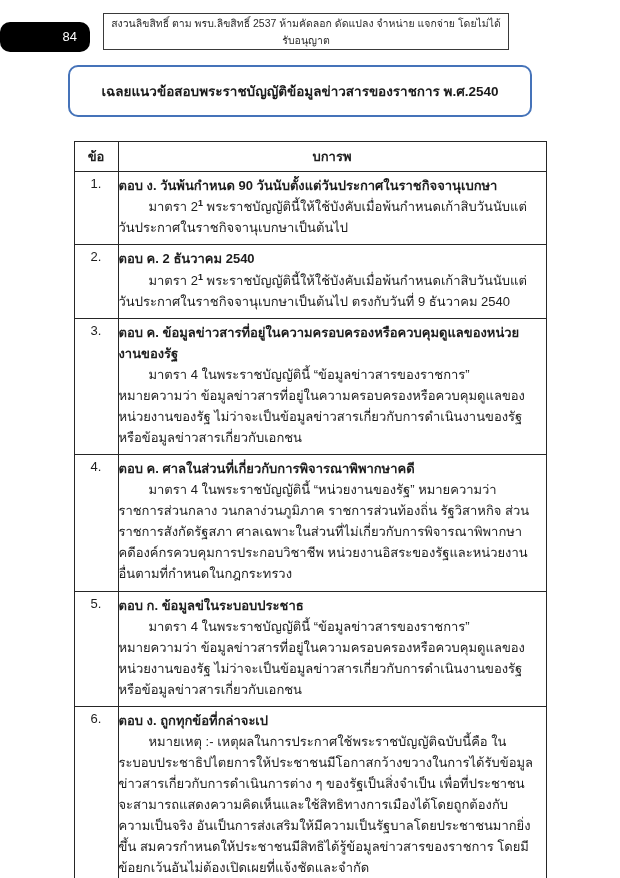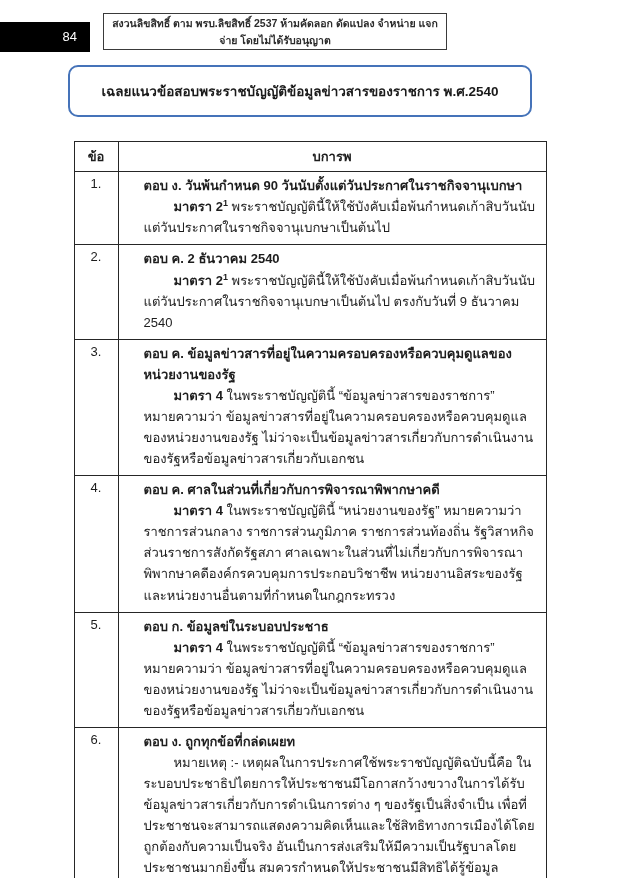--- a/index.html
+++ b/index.html
@@ -14,28 +14,29 @@
   .header-zone { position: relative; height: 52px; }
   .page-num-box {
     position: absolute; left: 0; top: 22px;
     width: 90px; height: 30px;
     background: #000000;
     color: #ffffff;
     font-size: 13px;
     line-height: 30px;
     text-align: right;
     padding-right: 13px;
+    border-radius: 10px;
   }
   .copyright-box {
     position: absolute; left: 103px; top: 13px;
-    width: 344px; height: 37px;
+    width: 406px; height: 37px;
     border: 1px solid #3a3a3a;
     display: flex; align-items: center; justify-content: center;
     font-size: 10.5px; color: #2b2b2b;
-    padding: 0 6px; text-align: center; font-weight: bold;
+    padding: 0 6px; text-align: center;
   }
   
   .title-box {
     width: 464px; height: 52px;
     margin: 13px 0 16px 68px;
     border: 2px solid #4573b9;
     border-radius: 10px;
     display: flex; align-items: center; justify-content: center;
     font-size: 13.5px; font-weight: bold; color: #1a1a1a;
     text-align: center; padding: 0 14px;
@@ -54,24 +55,24 @@
   table.answers th {
     font-weight: bold;
     padding: 4px 2px;
     font-size: 13px;
   }
   td.col-no {
     width: 44px;
     text-align: center;
     padding: 4px 2px;
   }
-  td.col-ans { padding: 3px 9px 6px 25px; line-height: 1.62; }
+  td.col-ans { padding: 3px 9px 6px 0; line-height: 1.62; }
   .ans-line { font-weight: bold; }
   .law-para, .note-para { text-indent: 30px; }
-  .law-lead { font-weight: bold; }
+  .law-lead { font-weight: normal; }
   sup.law-sup { font-weight: bold; font-size: 9px; }
 </style>
 </head>
 <body>
 
 <div class="header-zone">
   <div class="page-num-box">84</div>
   <div class="copyright-box">สงวนลิขสิทธิ์ ตาม พรบ.ลิขสิทธิ์ 2537 ห้ามคัดลอก ดัดแปลง จำหน่าย แจกจ่าย โดยไม่ได้รับอนุญาต</div>
 </div>
 
@@ -104,34 +105,34 @@
         <td class="col-no">3.</td>
         <td class="col-ans">
           <div class="ans-line">ตอบ ค. ข้อมูลข่าวสารที่อยู่ในความครอบครองหรือควบคุมดูแลของหน่วยงานของรัฐ</div>
           <div class="law-para"><span class="law-lead">มาตรา 4</span><span> ในพระราชบัญญัตินี้ “ข้อมูลข่าวสารของราชการ” หมายความว่า ข้อมูลข่าวสารที่อยู่ในความครอบครองหรือควบคุมดูแลของหน่วยงานของรัฐ ไม่ว่าจะเป็นข้อมูลข่าวสารเกี่ยวกับการดำเนินงานของรัฐหรือข้อมูลข่าวสารเกี่ยวกับเอกชน</span></div>
         </td>
       </tr>
       <tr>
         <td class="col-no">4.</td>
         <td class="col-ans">
           <div class="ans-line">ตอบ ค. ศาลในส่วนที่เกี่ยวกับการพิจารณาพิพากษาคดี</div>
-          <div class="law-para"><span class="law-lead">มาตรา 4</span><span> ในพระราชบัญญัตินี้ “หน่วยงานของรัฐ” หมายความว่า ราชการส่วนกลาง ราชการส่วนภูมิภาค ราชการส่วนท้องถิ่น รัฐวิสาหกิจ ส่วนราชการสังกัดรัฐสภา ศาลเฉพาะในส่วนที่ไม่เกี่ยวกับการพิจารณาพิพากษาคดีองค์กรควบคุมการประกอบวิชาชีพ หน่วยงานอิสระของรัฐและหน่วยงานอื่นตามที่กำหนดในกฎกระทรวง</span></div>
+          <div class="law-para"><span class="law-lead">มาตรา 4</span><span> ในพระราชบัญญัตินี้ “หน่วยงานของรัฐ” หมายความว่า ราชการส่วนกลาง วนกลาง่วนภูมิภาค ราชการส่วนท้องถิ่น รัฐวิสาหกิจ ส่วนราชการสังกัดรัฐสภา ศาลเฉพาะในส่วนที่ไม่เกี่ยวกับการพิจารณาพิพากษาคดีองค์กรควบคุมการประกอบวิชาชีพ หน่วยงานอิสระของรัฐและหน่วยงานอื่นตามที่กำหนดในกฎกระทรวง</span></div>
         </td>
       </tr>
       <tr>
         <td class="col-no">5.</td>
         <td class="col-ans">
           <div class="ans-line">ตอบ ก. ข้อมูลข่ในระบอบประชาธ</div>
           <div class="law-para"><span class="law-lead">มาตรา 4</span><span> ในพระราชบัญญัตินี้ “ข้อมูลข่าวสารของราชการ” หมายความว่า ข้อมูลข่าวสารที่อยู่ในความครอบครองหรือควบคุมดูแลของหน่วยงานของรัฐ ไม่ว่าจะเป็นข้อมูลข่าวสารเกี่ยวกับการดำเนินงานของรัฐหรือข้อมูลข่าวสารเกี่ยวกับเอกชน</span></div>
         </td>
       </tr>
       <tr>
         <td class="col-no">6.</td>
         <td class="col-ans">
-          <div class="ans-line">ตอบ ง. ถูกทุกข้อที่กล่ดเผยท</div>
+          <div class="ans-line">ตอบ ง. ถูกทุกข้อที่กล่าจะเป</div>
           <div class="note-para">หมายเหตุ :- เหตุผลในการประกาศใช้พระราชบัญญัติฉบับนี้คือ ในระบอบประชาธิปไตยการให้ประชาชนมีโอกาสกว้างขวางในการได้รับข้อมูลข่าวสารเกี่ยวกับการดำเนินการต่าง ๆ ของรัฐเป็นสิ่งจำเป็น เพื่อที่ประชาชนจะสามารถแสดงความคิดเห็นและใช้สิทธิทางการเมืองได้โดยถูกต้องกับความเป็นจริง อันเป็นการส่งเสริมให้มีความเป็นรัฐบาลโดยประชาชนมากยิ่งขึ้น สมควรกำหนดให้ประชาชนมีสิทธิได้รู้ข้อมูลข่าวสารของราชการ โดยมีข้อยกเว้นอันไม่ต้องเปิดเผยที่แจ้งชัดและจำกัด</div>
 
         </td>
       </tr>
     </tbody>
   </table>
 
 </div>
 
 </body></html>

